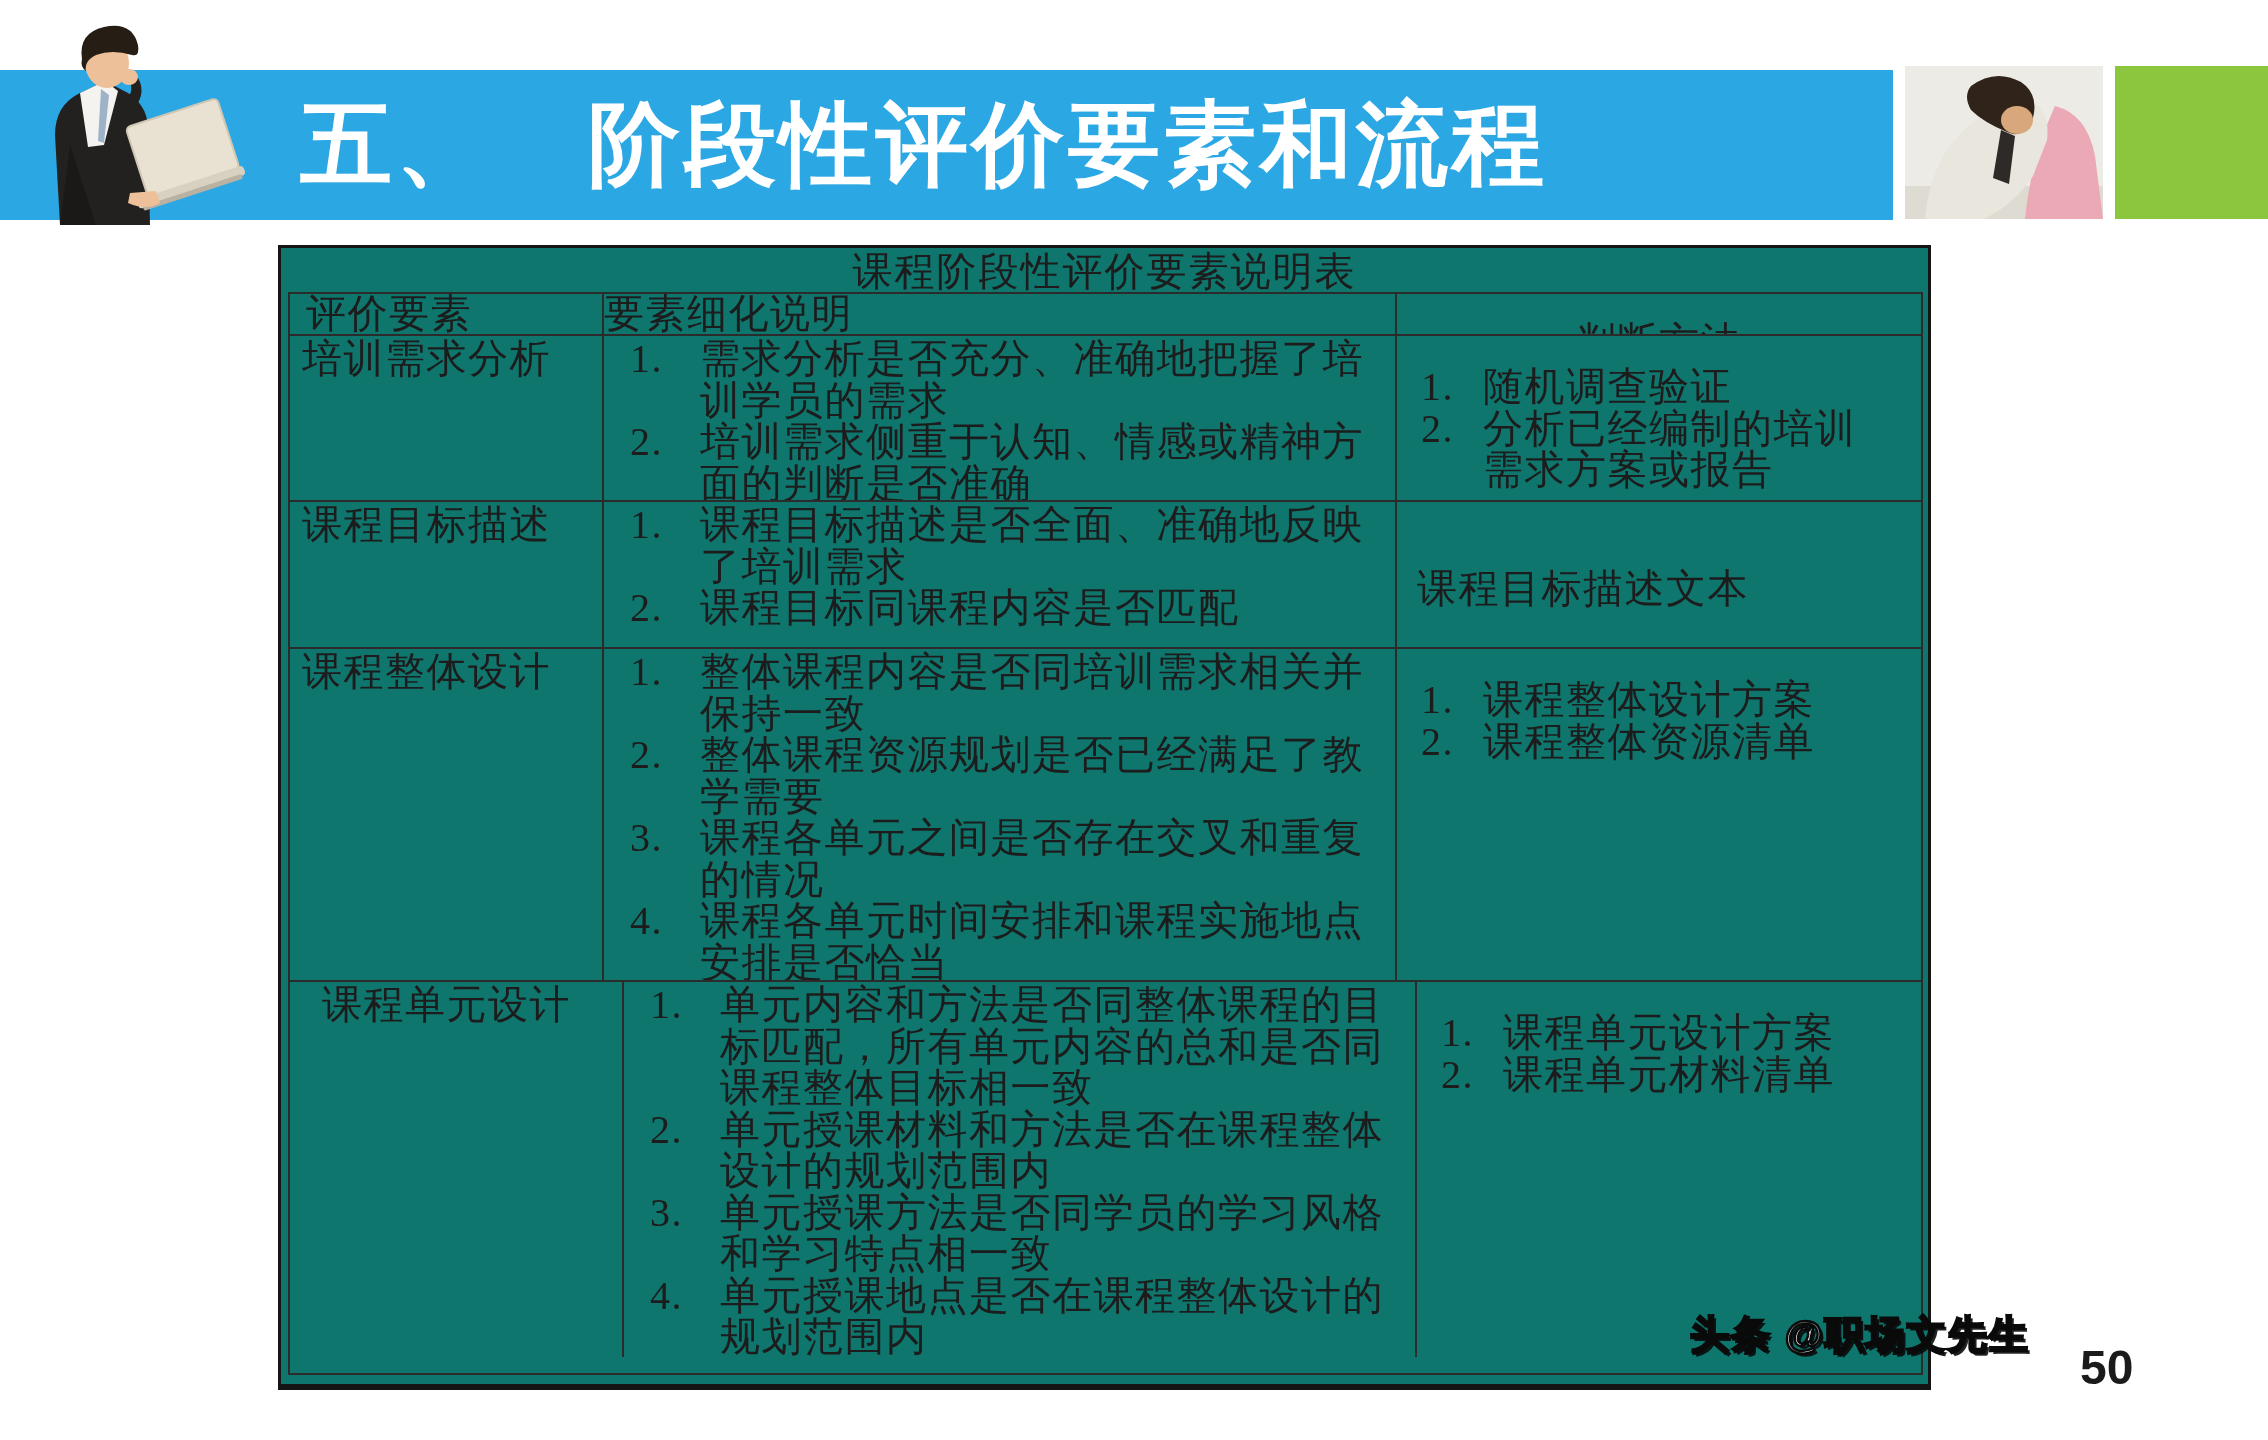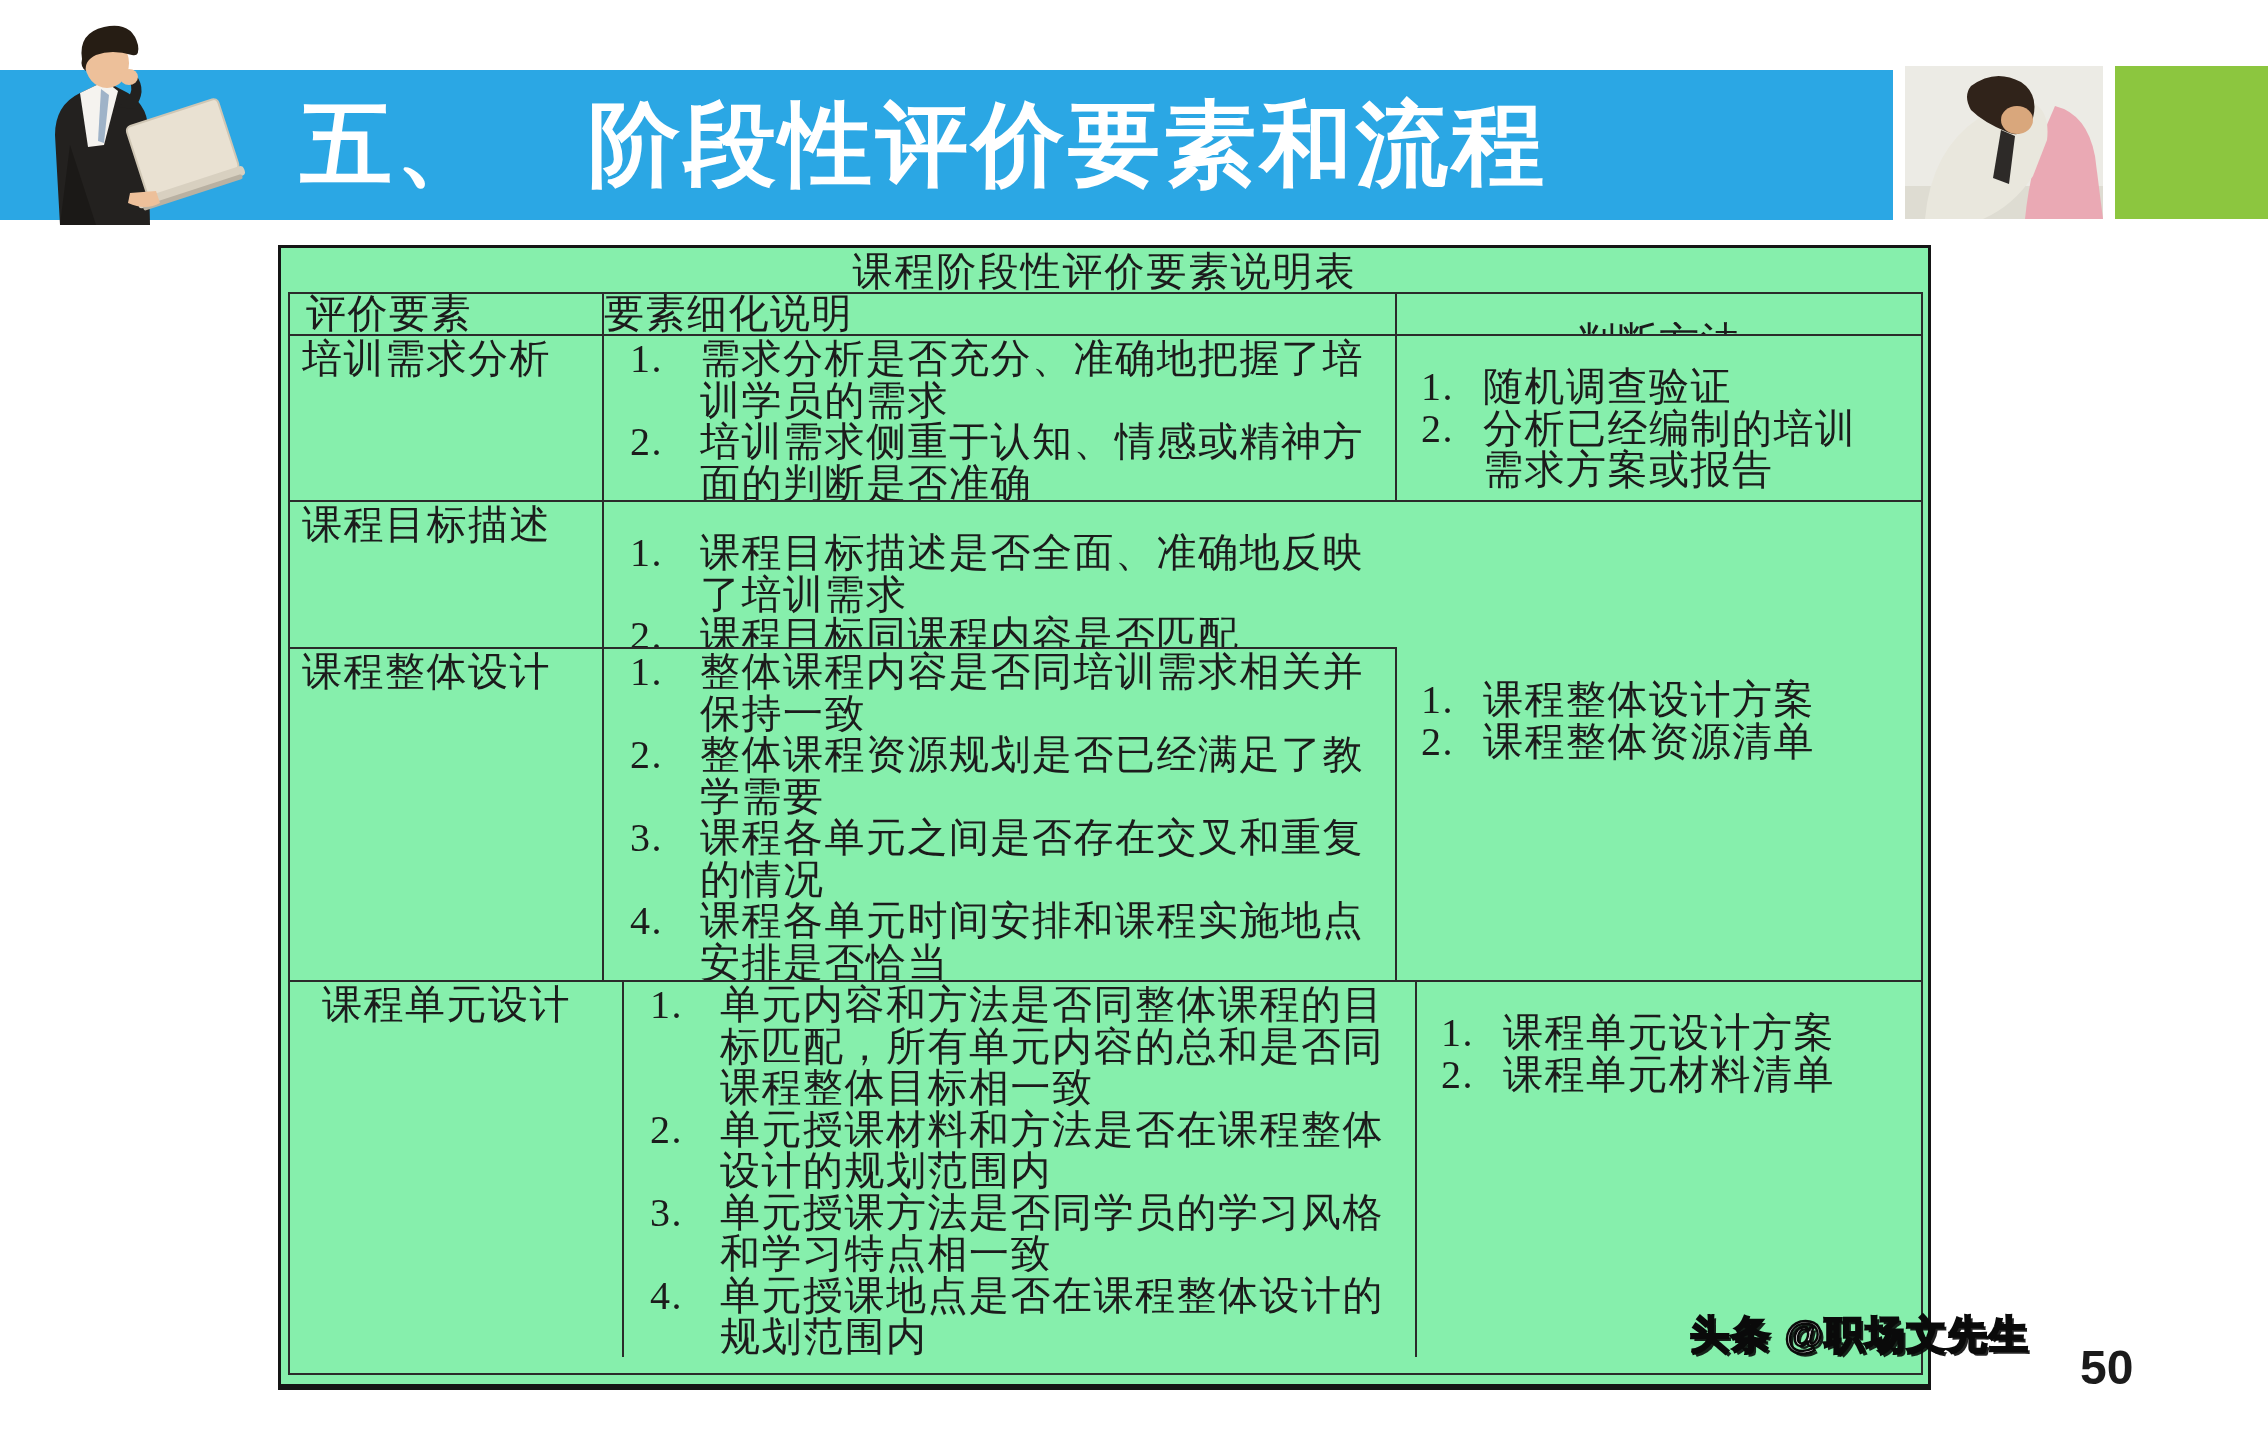--- a/index.html
+++ b/index.html
@@ -24,21 +24,21 @@
   .photo-left{position:absolute;left:0px;top:15px;width:250px;height:210px;}
   .photo-right{position:absolute;left:1905px;top:66px;width:198px;height:153px;}
   .green-block{
     position:absolute;left:2115px;top:66px;width:153px;height:153px;
     background:var(--accent-green,#8CC63F);
   }
   
   .frame{
     position:absolute;left:278px;top:245px;width:1653px;height:1145px;
     border:3px solid #151515;border-bottom-width:6px;
-    box-sizing:border-box;background:#86efac;
+    box-sizing:border-box;background:#0f766e;
   }
   .caption{
     position:absolute;left:0;top:0;width:100%;height:46px;
     display:flex;align-items:center;justify-content:center;
     font-size:40px;letter-spacing:2px;
   }
   .inner-table{
     position:absolute;left:7px;top:44px;width:1635px;height:1083px;
     border:2px solid #2b2b2b;box-sizing:border-box;
     font-size:40px;letter-spacing:1.5px;line-height:41.5px;
@@ -164,20 +164,23 @@
               <div class="li">
                 <span class="li-num">1.</span>
                 <span class="li-text">课程目标描述是否全面、准确地反映了培训需求</span>
               </div>
               <div class="li">
                 <span class="li-num">2.</span>
                 <span class="li-text">课程目标同课程内容是否匹配</span>
               </div>
             </div>
           </div>
+          <div class="t-cell cell-methods cell-center">
+            <span>课程目标描述文本</span>
+          </div>
         </div>
         <div class="t-row" style="height: 333px;">
           <div class="t-cell cell-element">课程整体设计</div>
           <div class="t-cell cell-details">
             <div class="cell-list cell-details">
               <div class="li">
                 <span class="li-num">1.</span>
                 <span class="li-text">整体课程内容是否同培训需求相关并保持一致</span>
               </div>
               <div class="li">

